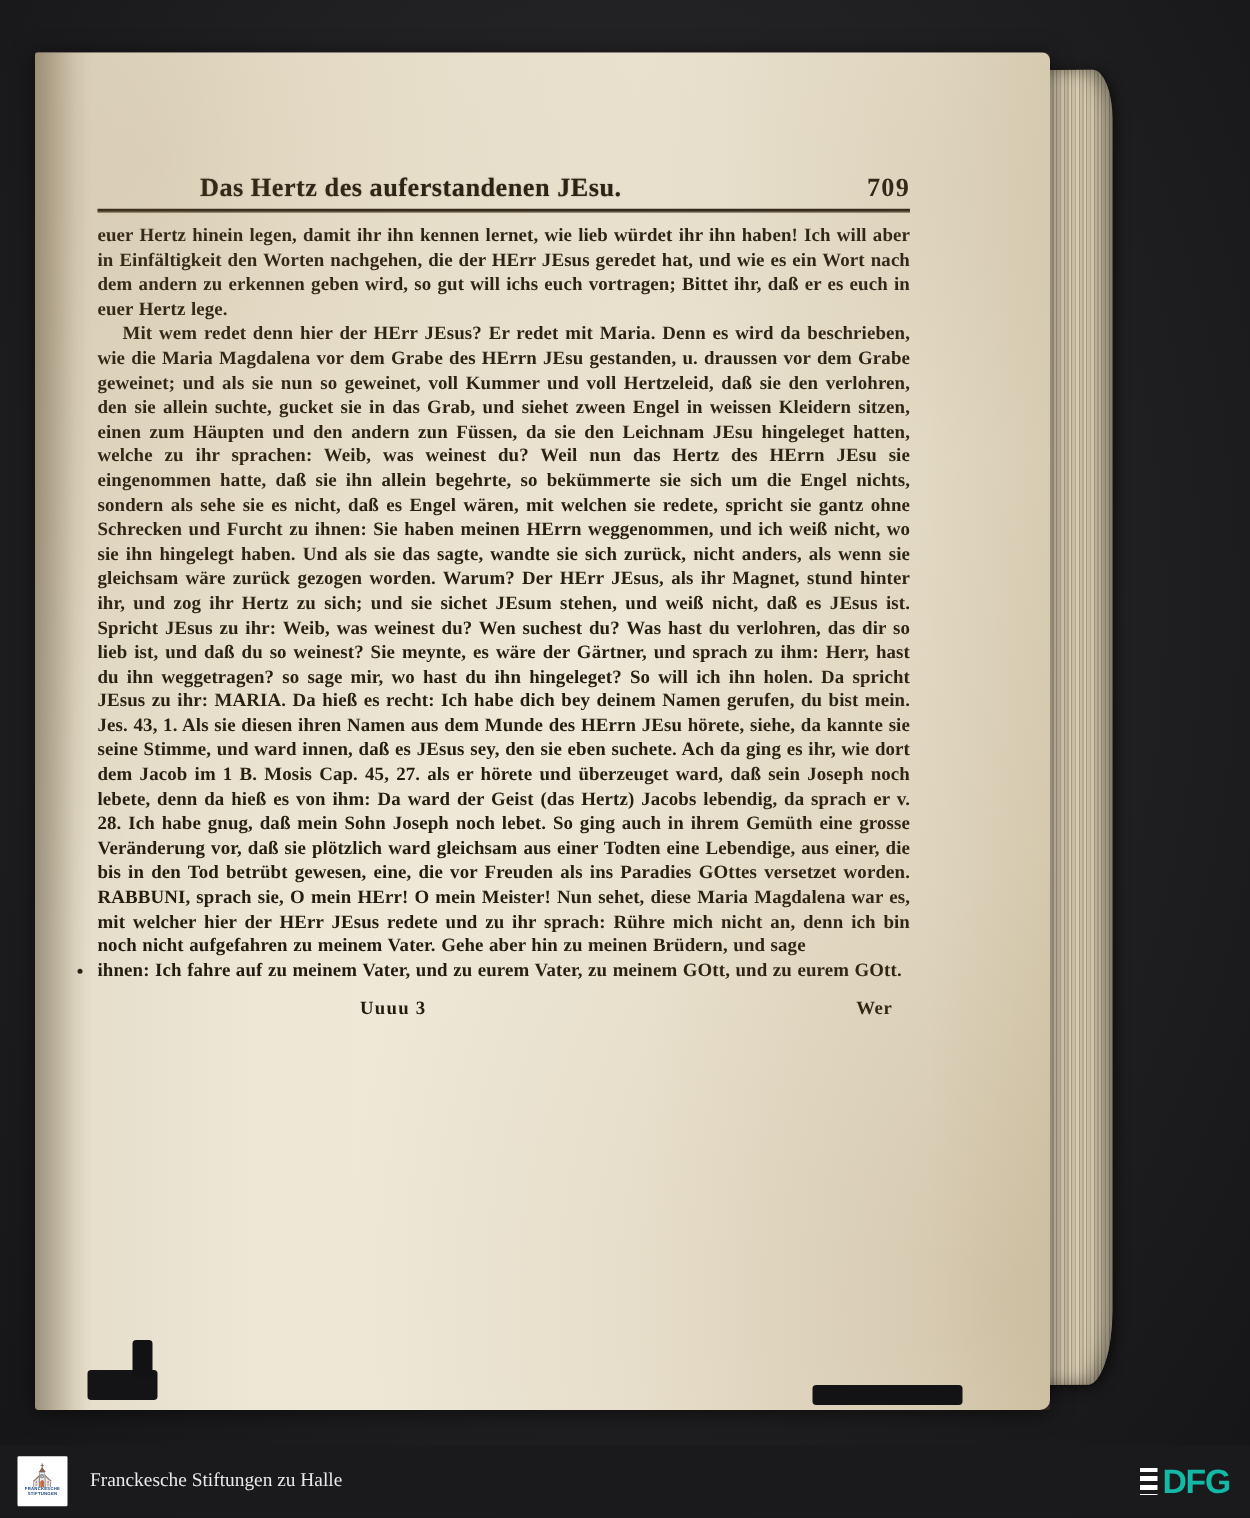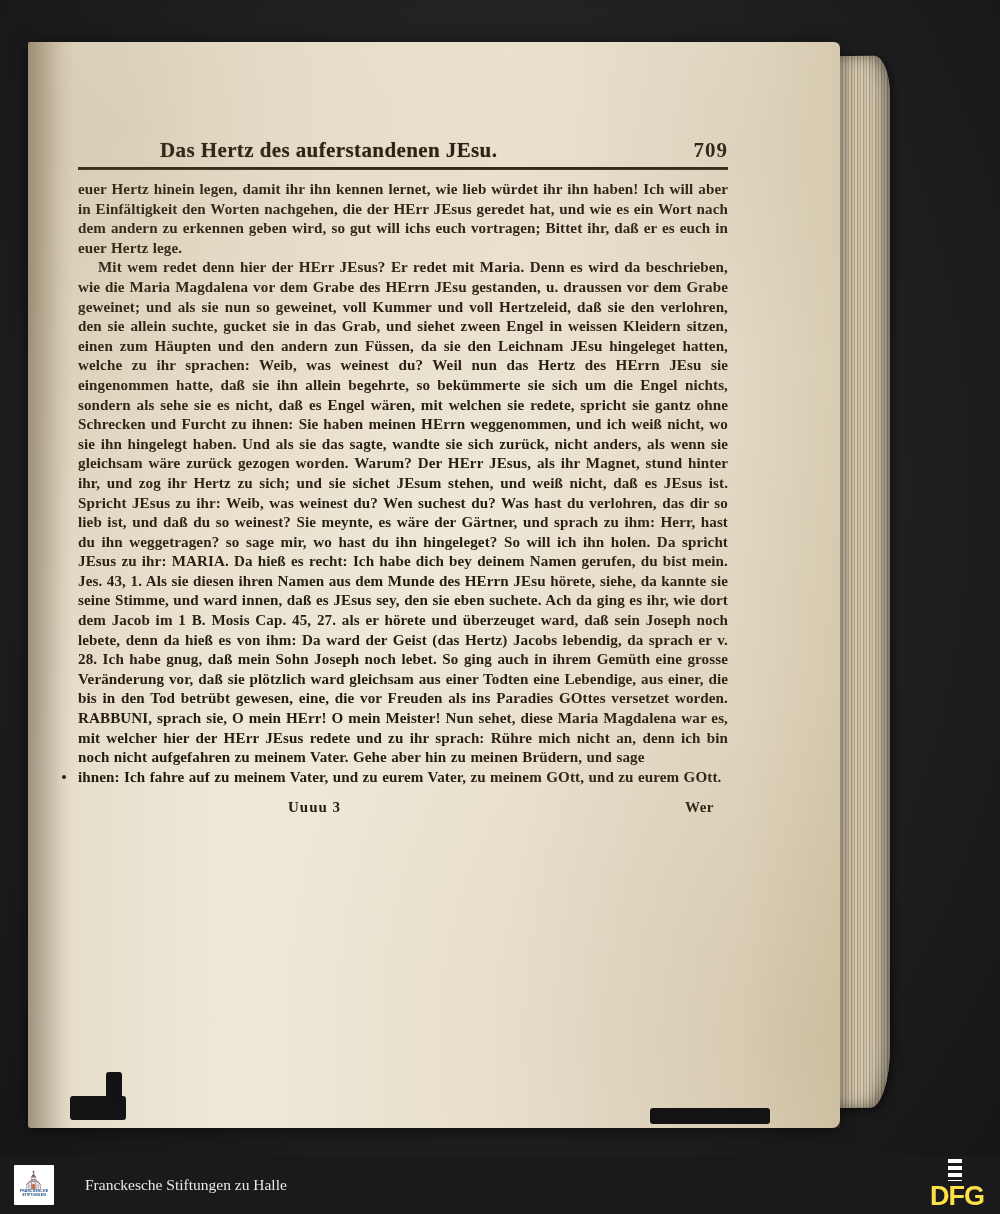--- a/index.html
+++ b/index.html
@@ -206,36 +206,35 @@
   .footer-logo .lg-text {
     font-size: 3.4px;
     line-height: 4.2px;
     letter-spacing: .2px;
     color: #16457e;
     text-align: center;
     font-family: "Liberation Sans", sans-serif;
     font-weight: 700;
   }
   .footer-caption {
-    margin-left: 31px;
+    margin-left: 18px;
     color: #e9e9ea;
     font-size: 15.5px;
     font-family: "Liberation Serif", serif;
   }
   .dfg {
     margin-left: auto;
     margin-right: 16px;
-    color: #fde047;
+    color: #14b8a6;
     font-family: "Liberation Sans", sans-serif;
     font-weight: 700;
     font-size: 27px;
     letter-spacing: -1px;
     display: flex;
     align-items: center;
-    flex-direction: column;
   }
   .dfg .bars {
     display: inline-block;
     width: 14px;
     height: 22px;
     margin-right: 4px;
     background: repeating-linear-gradient(to bottom, #fff 0 4px, #1a1a1c 4px 7px);
   }
 </style>
 </head>

